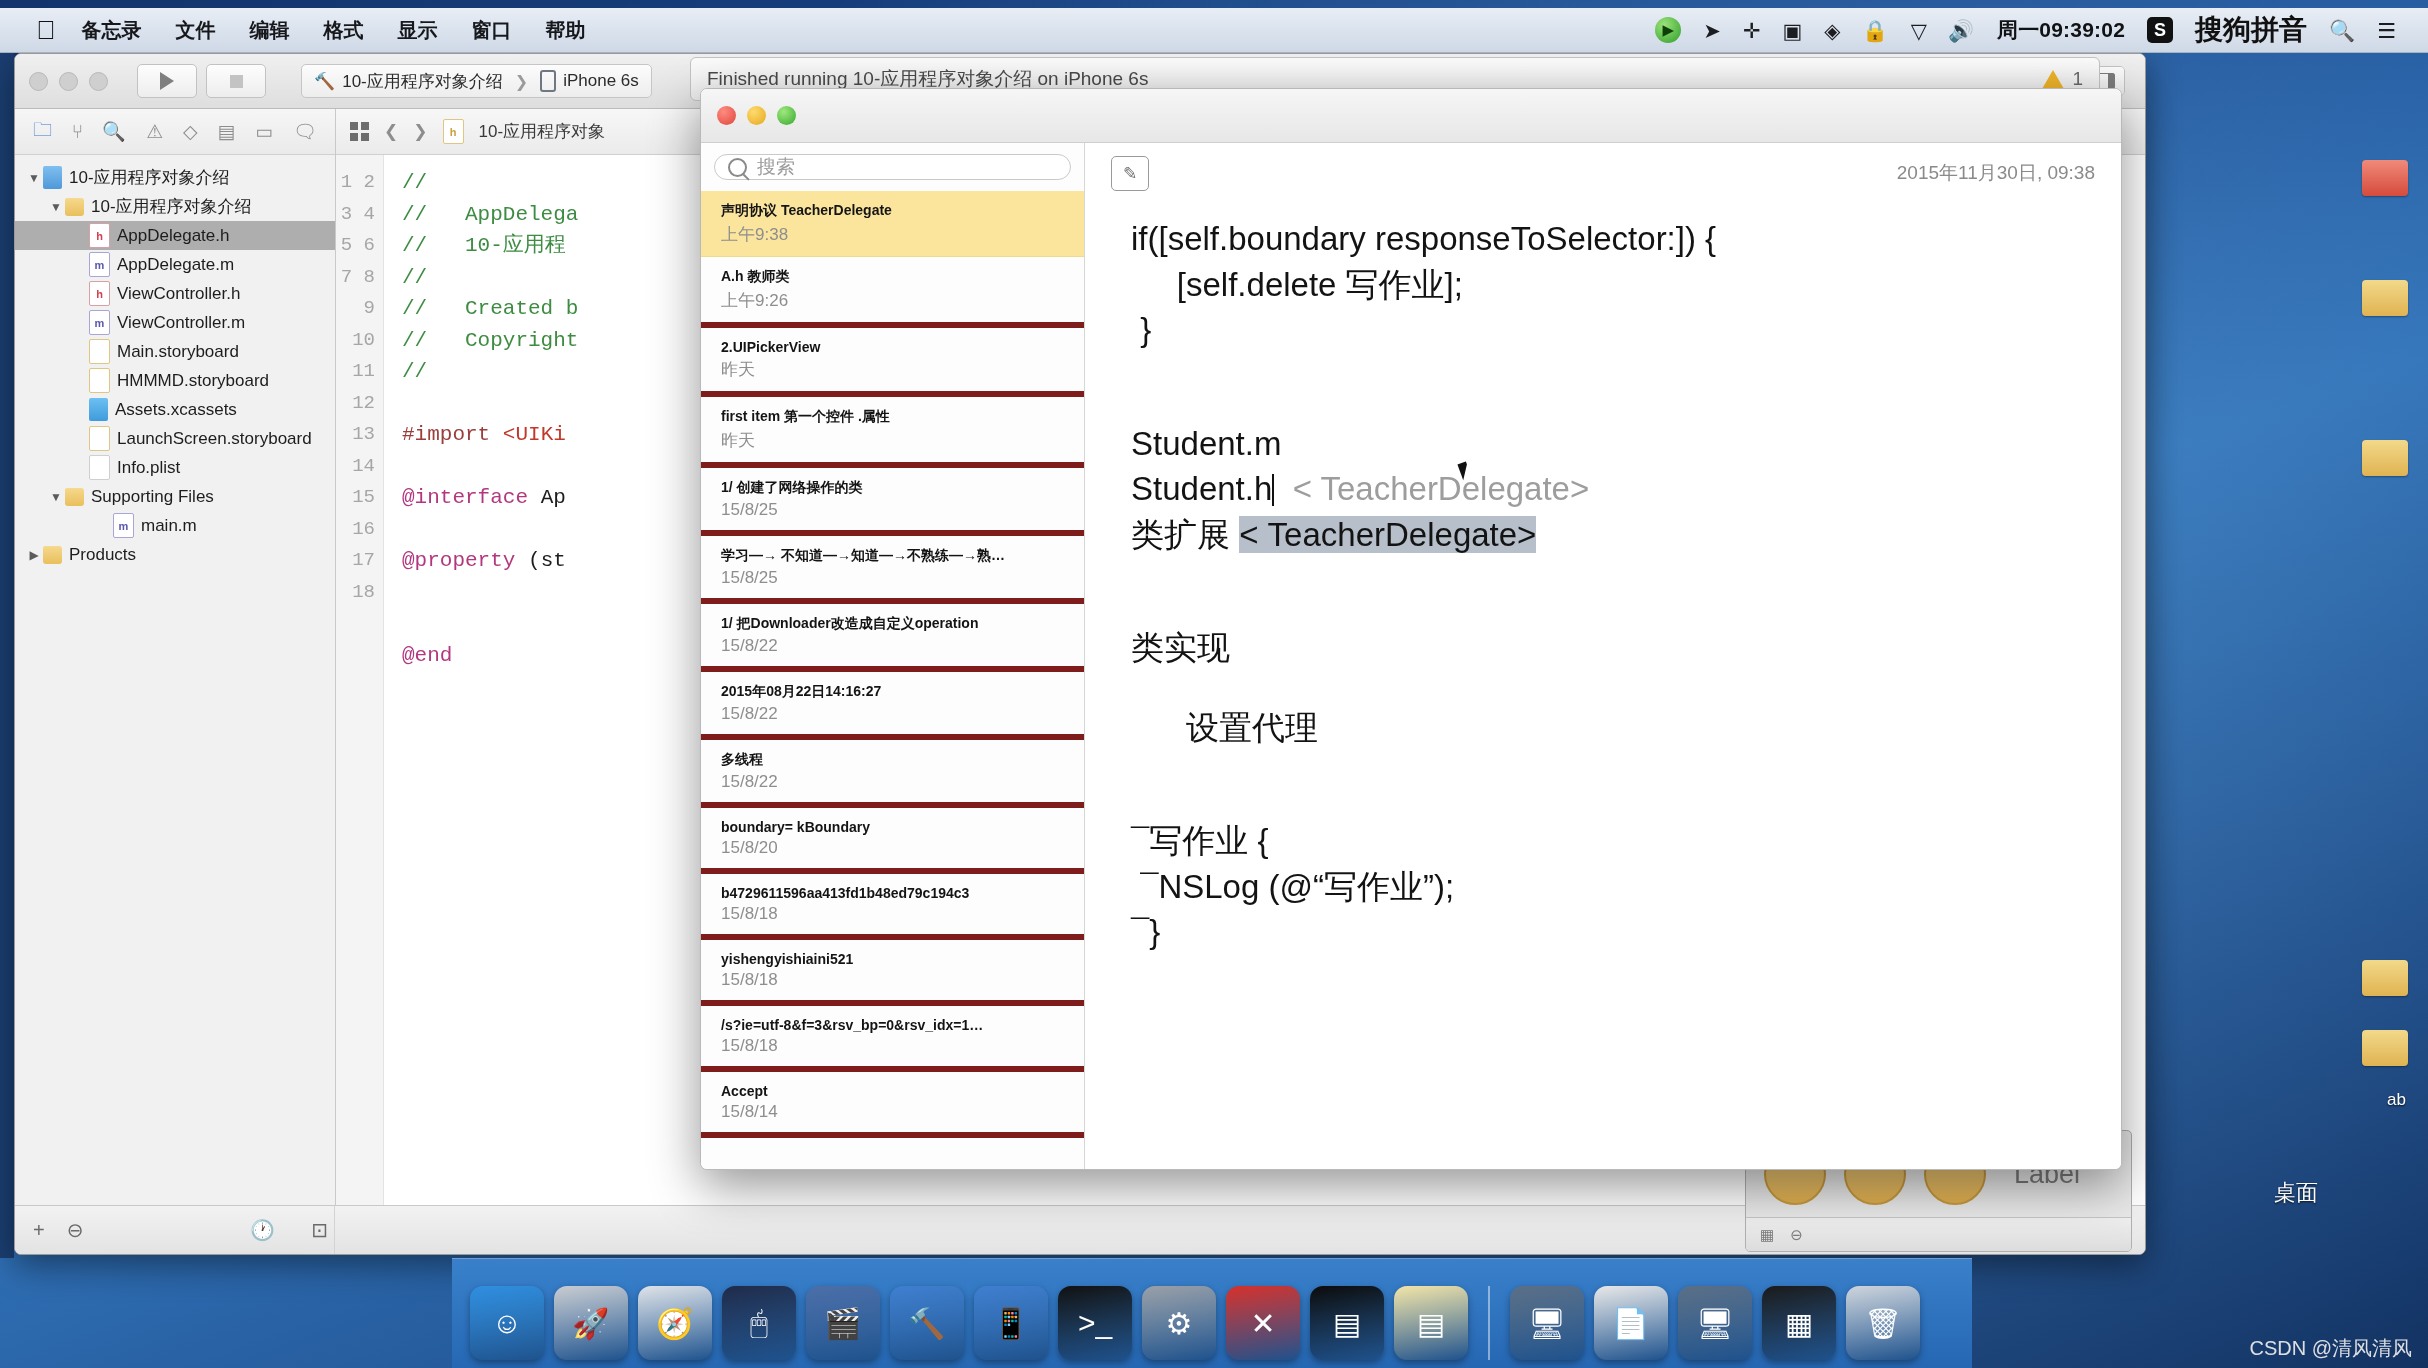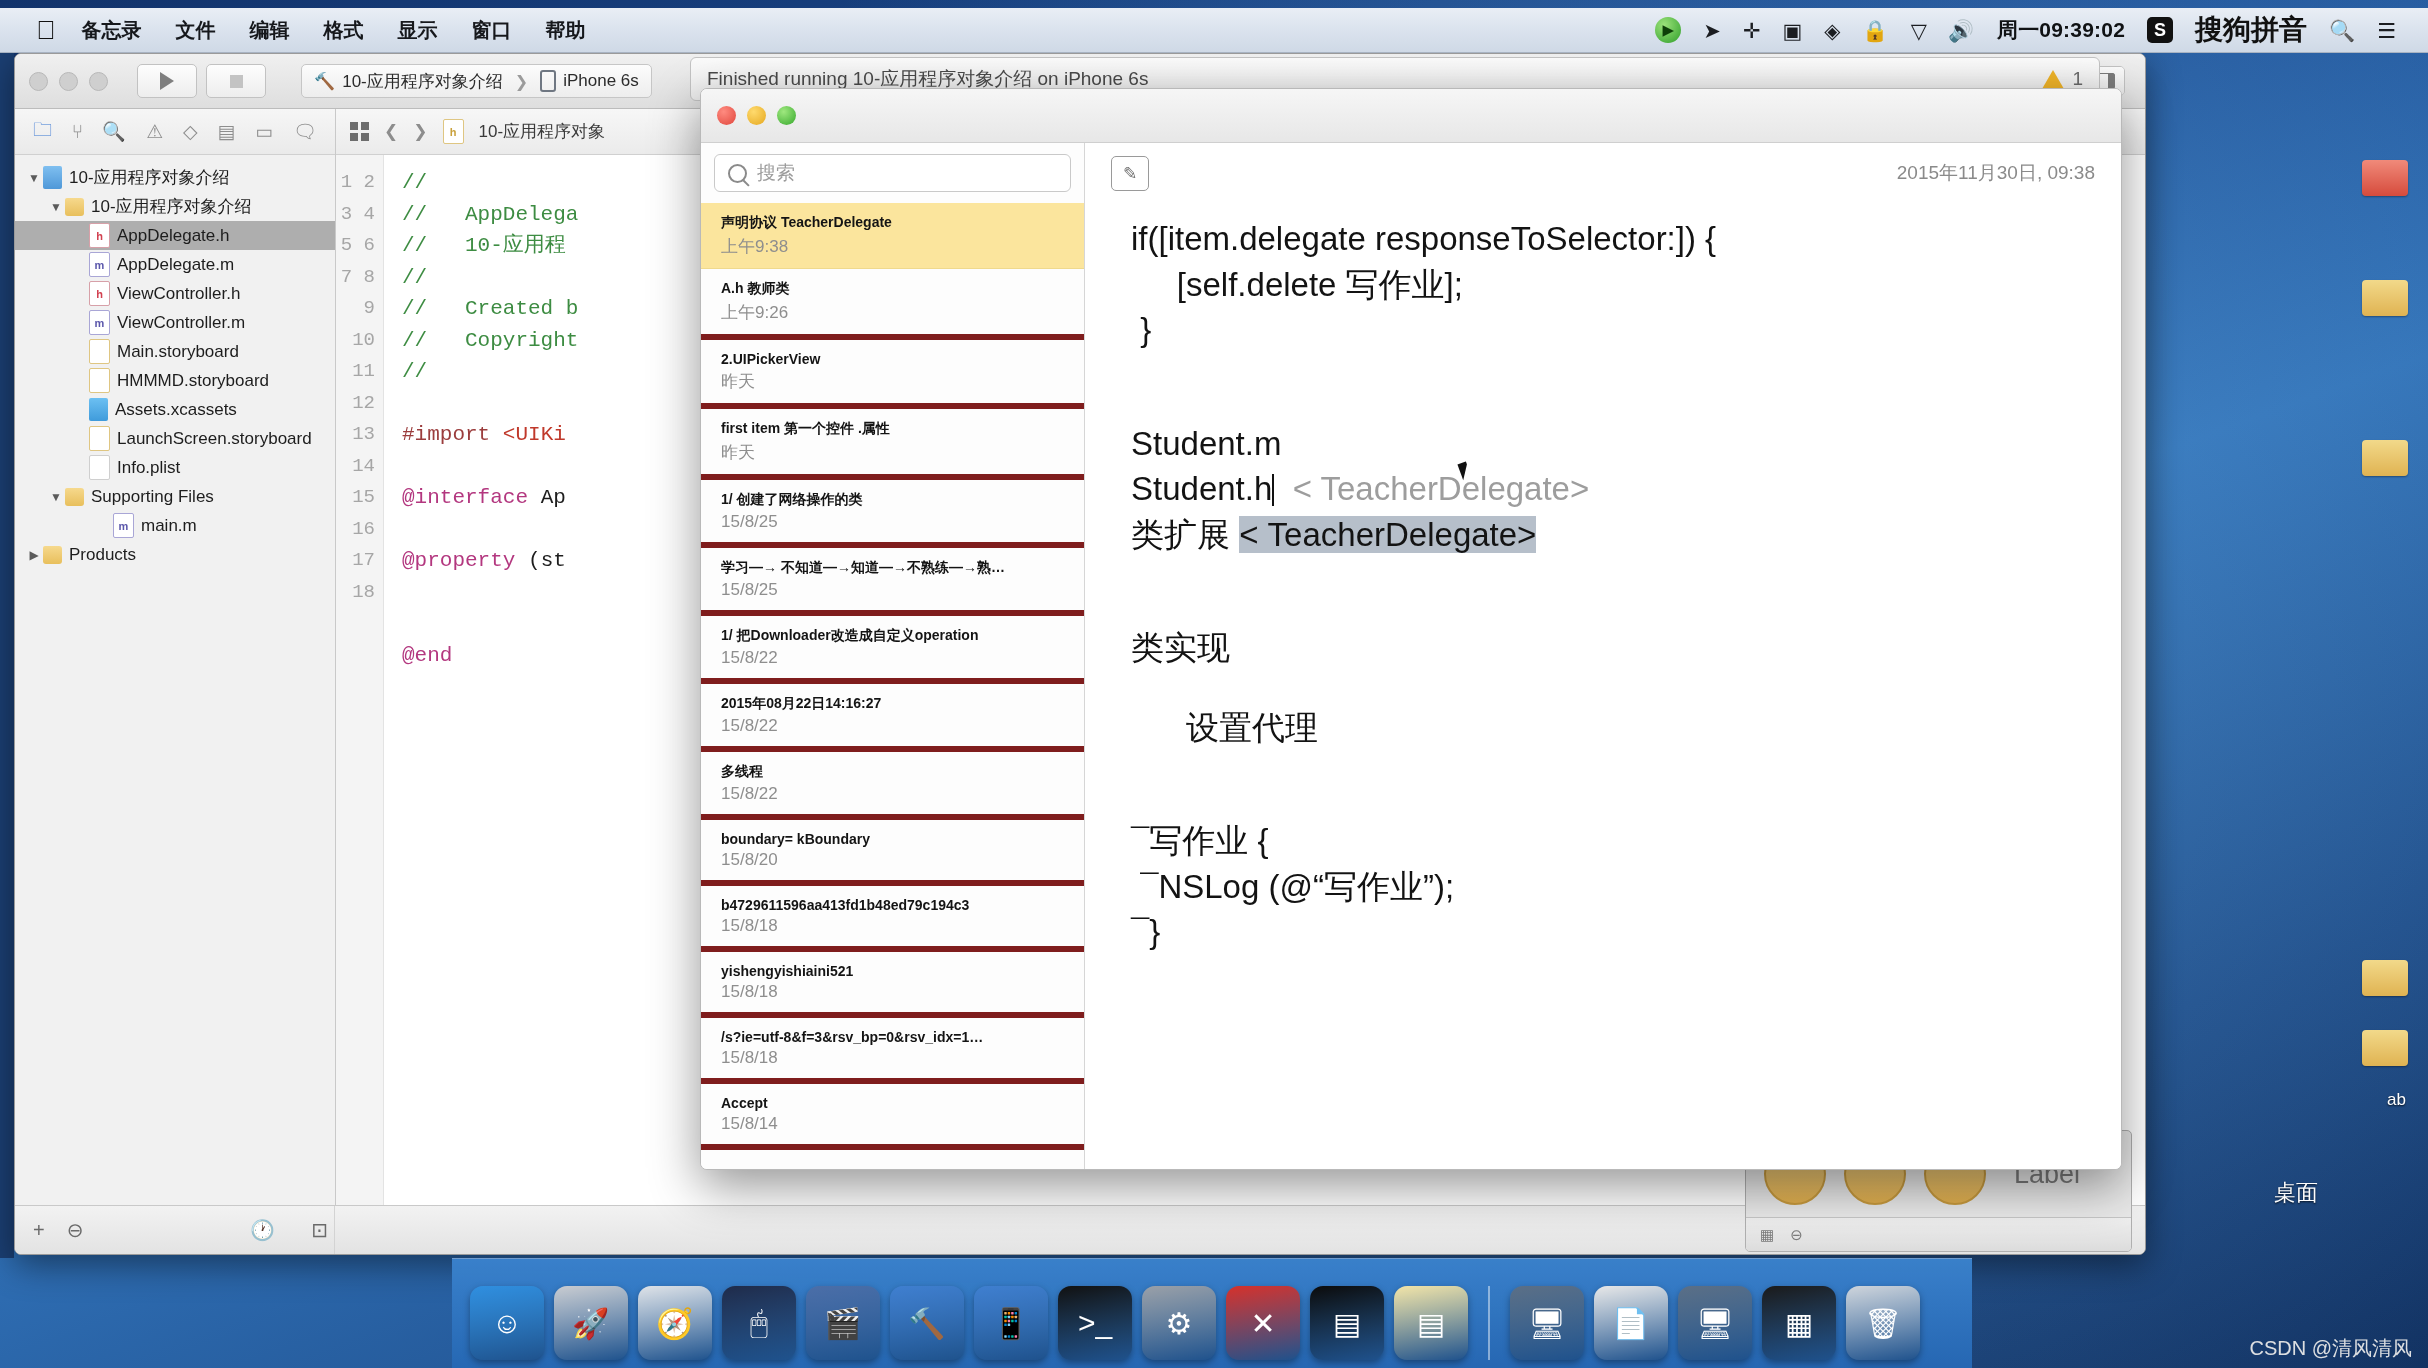--- a/index.html
+++ b/index.html
@@ -134,21 +134,21 @@
   }
   #n-top{height:54px;background:linear-gradient(180deg,#f6f6f6,#e7e7e7);border-bottom:1px solid #cfcfcf;
     display:flex;align-items:center;padding:0 16px;box-sizing:border-box;flex:none;}
   .ntl{width:19px;height:19px;border-radius:50%;margin-right:11px;}
   .ntl.r{background:radial-gradient(circle at 35% 30%,#ff8b80,#e0463c);}
   .ntl.y{background:radial-gradient(circle at 35% 30%,#ffda6d,#e5a81f);}
   .ntl.g{background:radial-gradient(circle at 35% 30%,#9fe87f,#36a82c);}
   #n-body{flex:1;display:flex;min-height:0;}
   #n-list{width:383px;border-right:1px solid #d6d6d6;background:#fdfdfd;display:flex;flex-direction:column;}
   #n-search-wrap{padding:11px 13px;}
-  #n-search{height:38px;border:1px solid #c9c9c9;border-radius:6px;background:#fff;
+  #n-search{height:26px;border:1px solid #c9c9c9;border-radius:15px;background:#fff;
     display:flex;align-items:center;gap:10px;padding:0 13px;box-sizing:border-box;}
   .mag{width:15px;height:15px;border:2.2px solid #8a8a8a;border-radius:50%;position:relative;flex:none;}
   .mag:after{content:"";position:absolute;right:-5px;bottom:-4px;width:8px;height:2.2px;background:#8a8a8a;transform:rotate(45deg);}
   #n-search span{font-size:19px;color:#9b9b9b;}
   #n-items{flex:1;overflow:hidden;}
   .note-item{padding:11px 17px 10px 20px;border-bottom:6px solid #7f1d1d;box-sizing:border-box;}
   .note-item.sel{background:#fbe59d;border-bottom:1px solid #efd98d;}
   .note-title{font-size:14px;color:#141414;font-weight:700;white-space:nowrap;overflow:hidden;text-overflow:ellipsis;margin-bottom:3px;}
   .note-date{font-size:17px;color:#8e8e8e;}
   #n-detail{flex:1;display:flex;flex-direction:column;background:#fff;min-width:0;}
@@ -512,21 +512,21 @@
           </div>
         </div>
     </div>
 
     <div id="n-detail">
       <div id="n-dtop">
         <span class="compose">✎</span>
         <span id="n-dtime">2015年11月30日, 09:38</span>
       </div>
       <div id="n-content">
-        <div class="nl">if([item.delegate responseToSelector:]) {</div>
+        <div class="nl">if([self.boundary responseToSelector:]) {</div>
         <div class="nl">     [self.delete 写作业];</div>
         <div class="nl"> }</div>
         <div class="spacer"></div>
         <div class="spacer"></div>
         <div class="nl">Student.m</div>
         <div class="nl"><span>Student.h</span><span class="caret"></span>  <span class="grey">&lt; TeacherDelegate&gt;</span></div>
         <div class="nl"><span>类扩展 </span><span class="hl">&lt; TeacherDelegate&gt;</span></div>
         <div class="spacer"></div>
         <div class="spacer"></div>
         <div class="nl">类实现</div>

